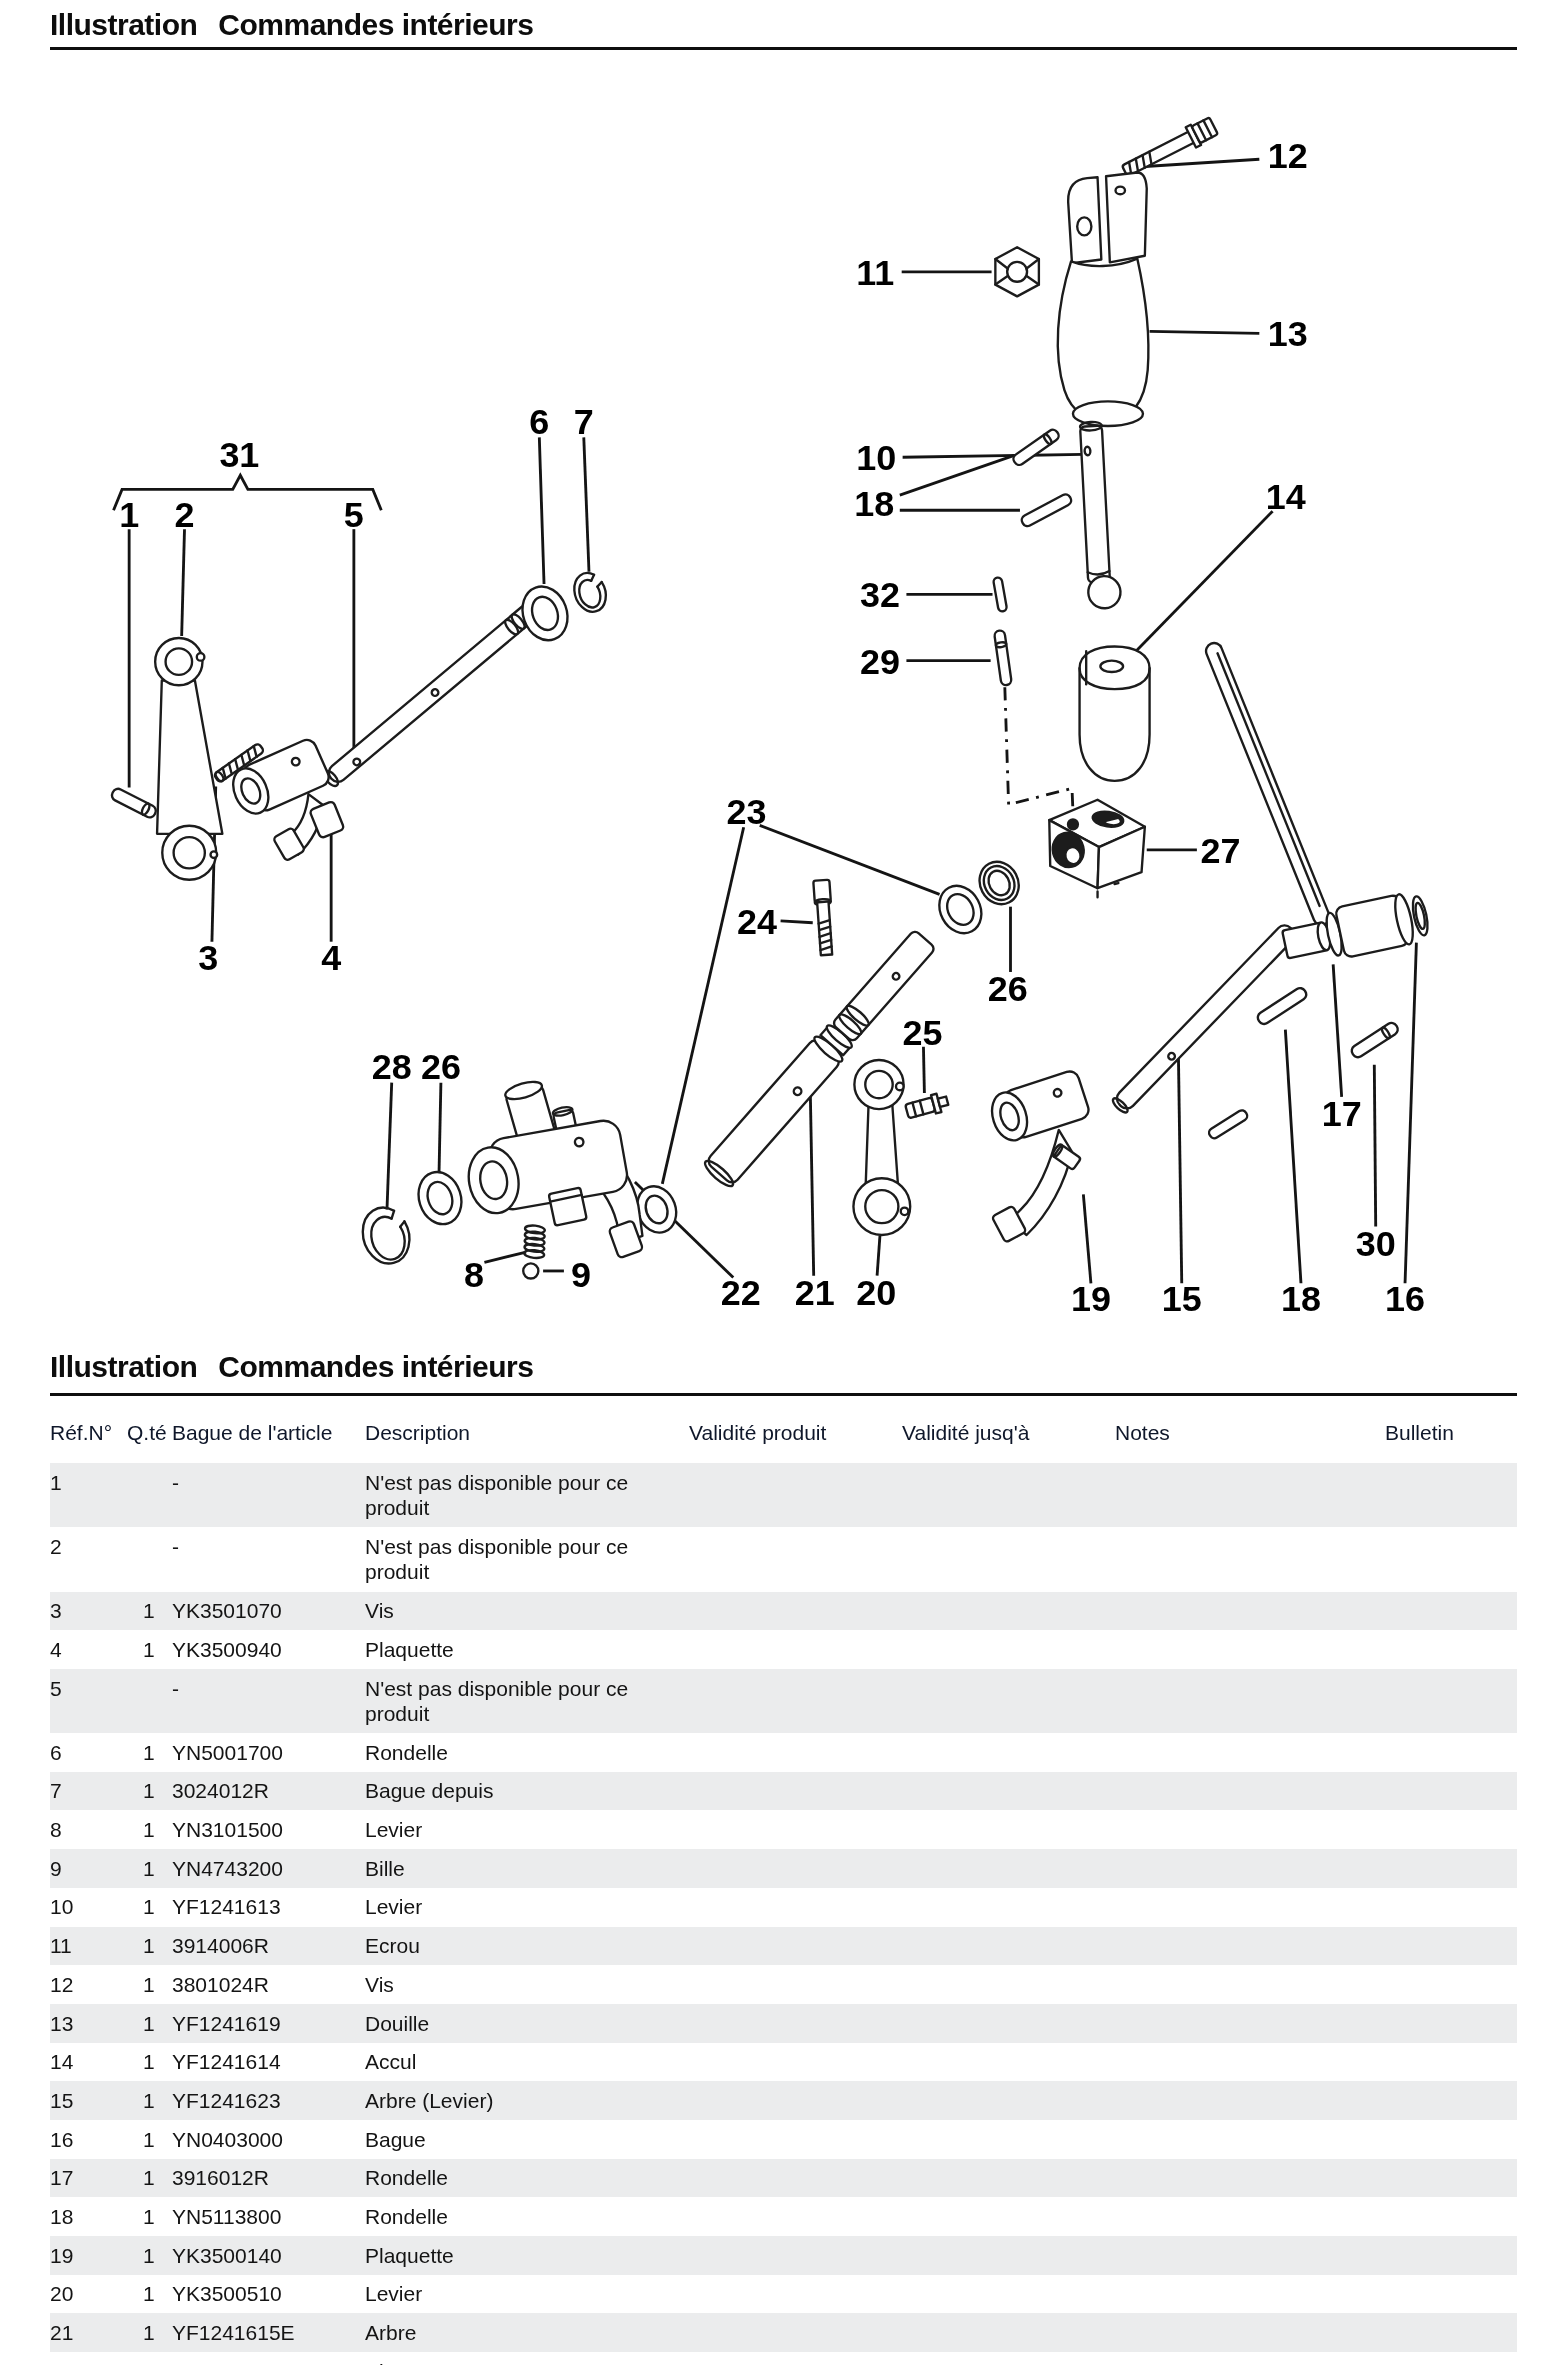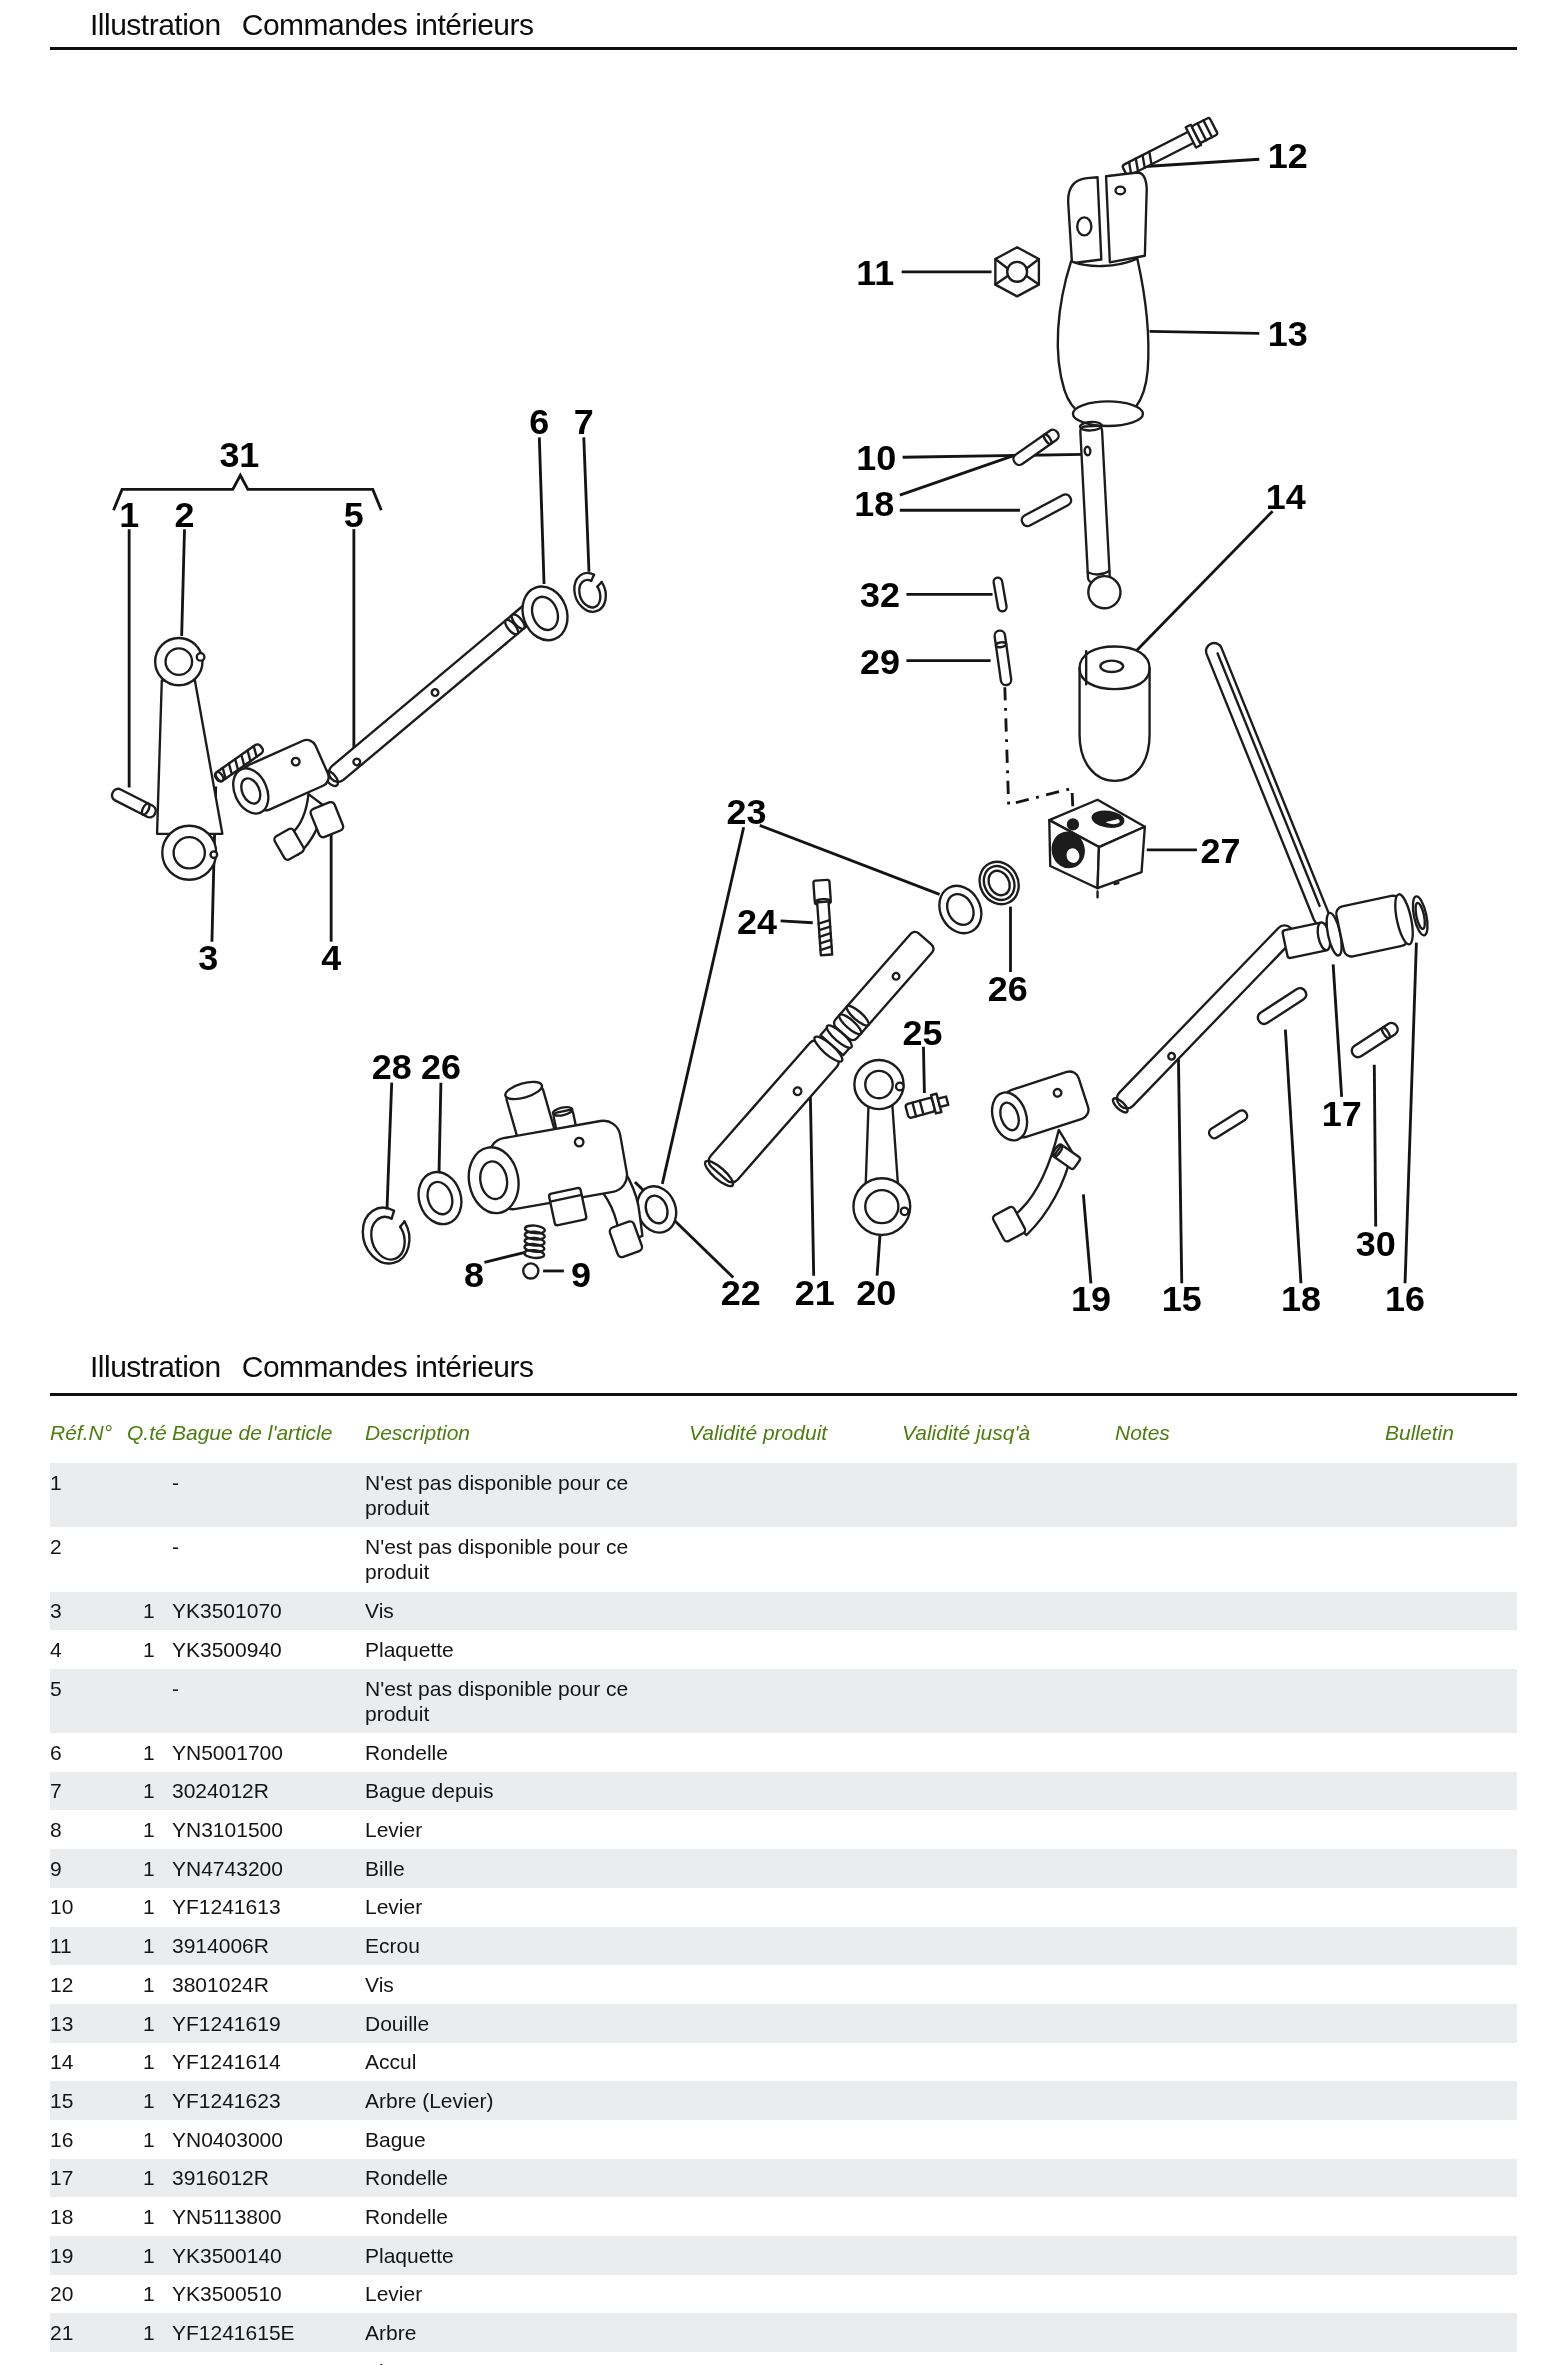--- a/index.html
+++ b/index.html
@@ -1,38 +1,38 @@
 <!DOCTYPE html>
 <html style="font-size:7.6px"><head>
 <meta charset="utf-8">
 <style>
   html,body{margin:0;padding:0;background:#888;}
   #page{
     position:relative;width:1564px;height:2860px;background:#ffffff;
     overflow:hidden;font-family:"Liberation Sans","DejaVu Sans",sans-serif;color:#121212;
   }
   .doc-title{
-    position:absolute;left:50px;font-size:30px;font-weight:400;letter-spacing:-0.5px;
-    white-space:nowrap;color:#0d0d0d;margin-left:40px;
+    position:absolute;left:50px;font-size:30px;font-weight:700;letter-spacing:-0.5px;
+    white-space:nowrap;color:#0d0d0d;
   }
   .doc-title .t2{margin-left:21px;}
   .rule{position:absolute;left:50px;width:1467px;height:3.3px;background:#0f0f0f;}
   #diagram{position:absolute;left:0;top:0;width:1564px;height:1363px;}
   .p{fill:#ffffff;stroke:#1c1c1c;stroke-width:5;stroke-linejoin:round;stroke-linecap:round;}
   .pd{fill:#1c1c1c;stroke:#1c1c1c;stroke-width:4;stroke-linejoin:round;}
   .ln{fill:none;stroke:#1c1c1c;stroke-width:5;stroke-linecap:round;}
   .leader{fill:none;stroke:#141414;stroke-width:6;}
   .dlabel{font-family:"Liberation Sans","DejaVu Sans",sans-serif;font-size:76px;font-weight:700;
     fill:#000;text-anchor:middle;}
   
   #table{position:absolute;left:50px;top:1415px;width:1467px;}
   .t-row{display:grid;grid-template-columns:77px 45px 193px 324px 213px 213px 270px 132px;}
   .t-row.alt{background:#ebeced;}
   .cell{font-size:21px;line-height:25.5px;padding:6.6px 0;color:#141414;}
-  .cell.h{padding:5.2px 0;color:#4d7c0f;font-style:italic;}
+  .cell.h{padding:5.2px 0;color:#0f172a;}
   .cell.c1v{padding-left:16px;}
   .cell.c3{padding-right:33px;}
   #thead{display:grid;grid-template-columns:77px 45px 193px 324px 213px 213px 270px 132px;margin-bottom:12.3px;}
 </style>
 </head>
 <body>
 
 <div id="page">
 
   <div class="doc-title" style="top:7.6px;">

